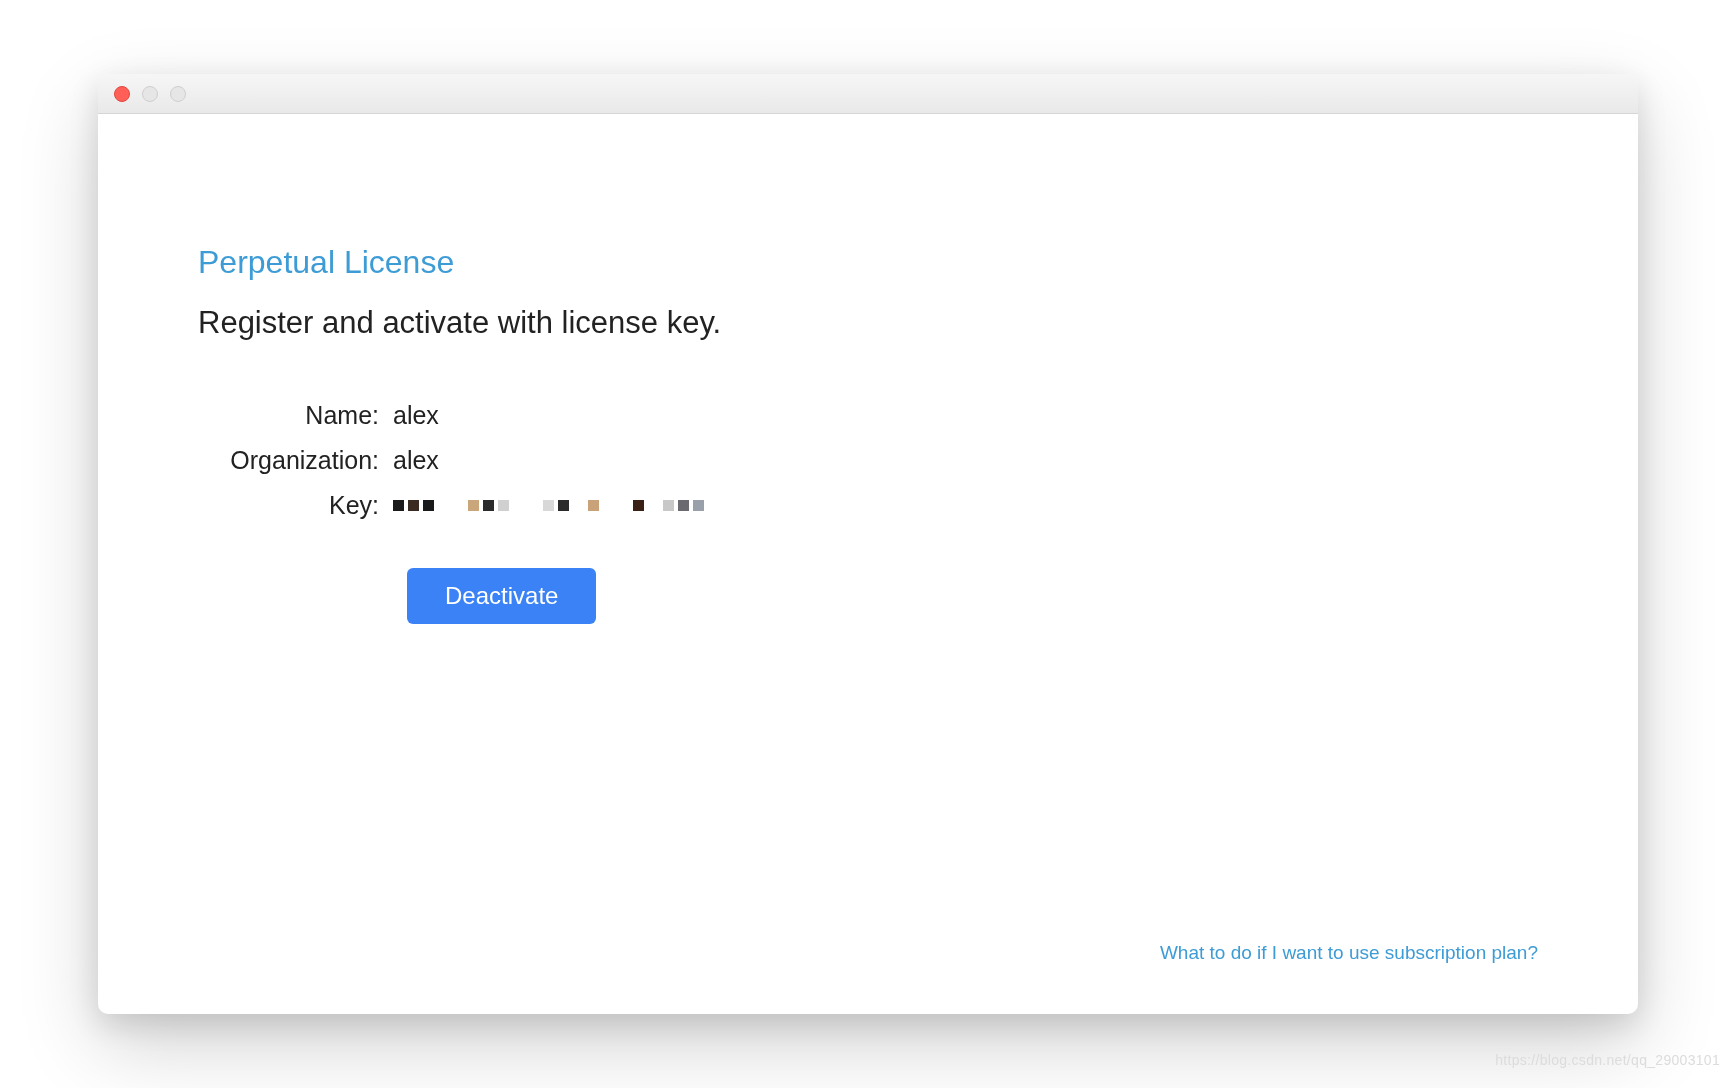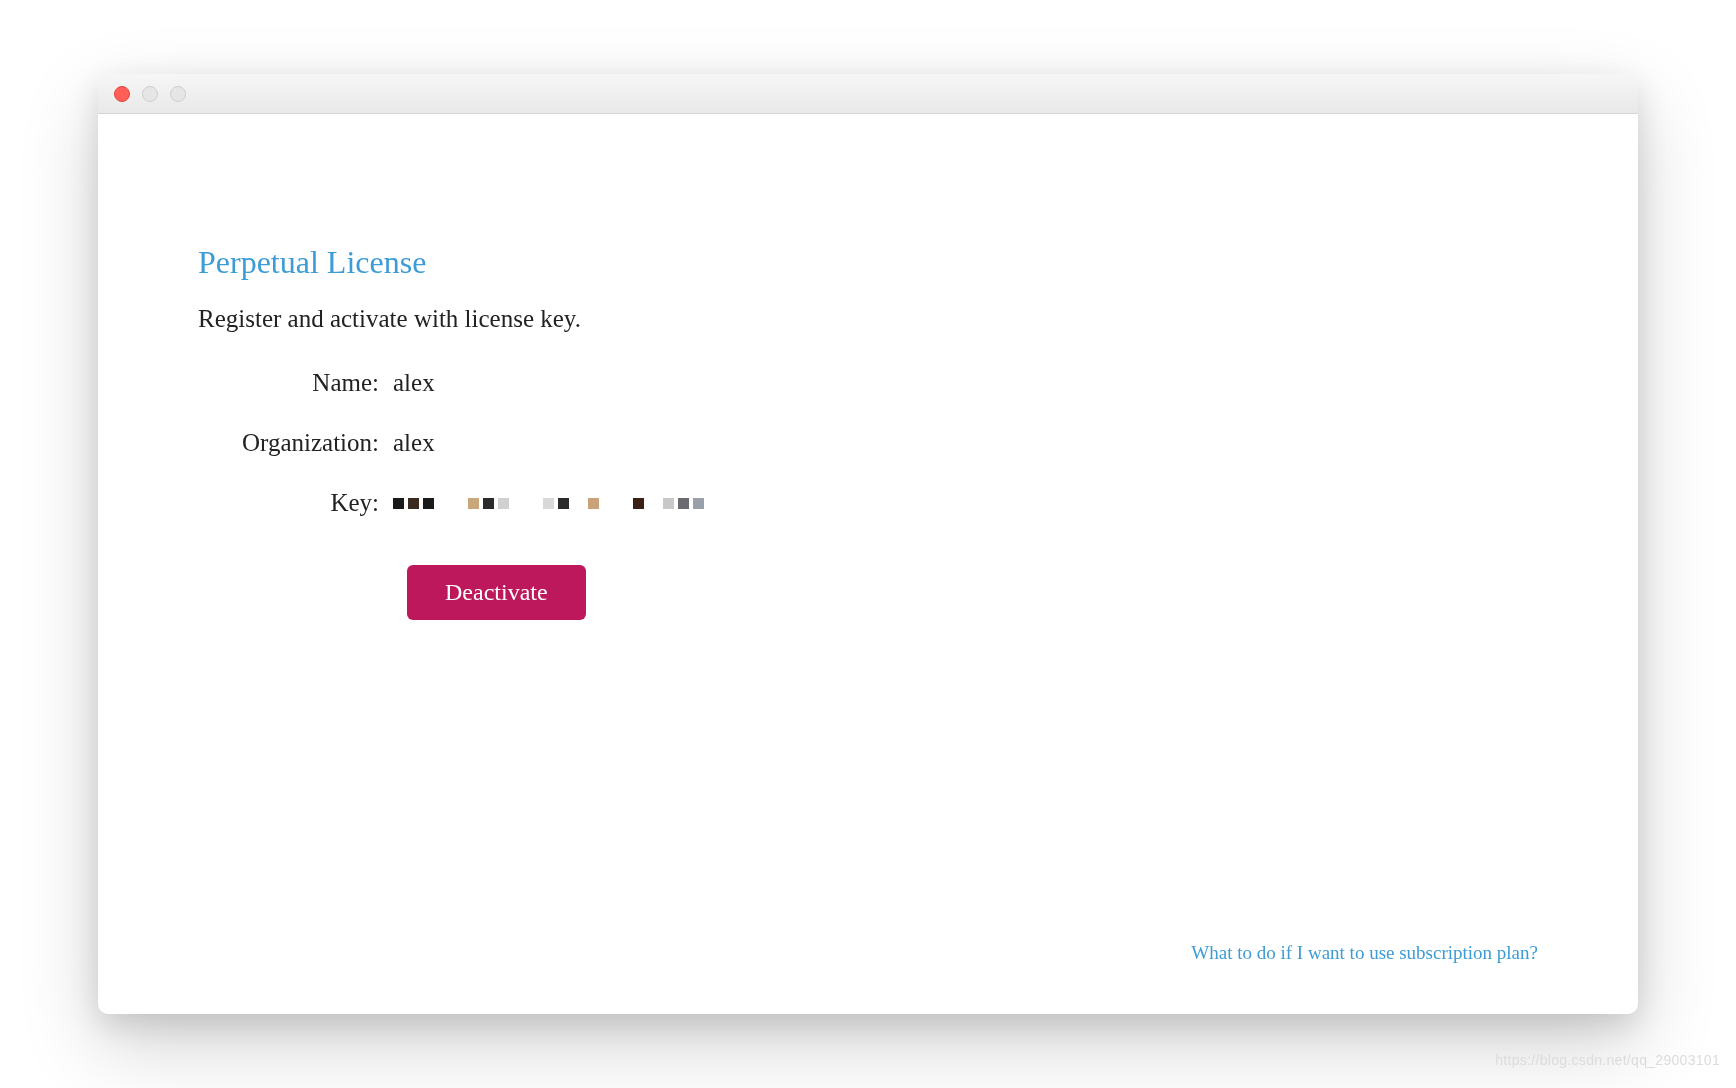--- a/index.html
+++ b/index.html
@@ -49,38 +49,37 @@
       border: 1px solid #cfcfcf;
     }
     .traffic-light.zoom {
       background: #e6e6e6;
       border: 1px solid #cfcfcf;
     }
     .content {
       flex: 1;
       padding: 130px 100px 40px 100px;
       position: relative;
-      font-family: Liberation Serif, serif;
     }
     .heading {
       color: #3d9cd5;
       font-size: 32px;
       font-weight: 400;
       margin-bottom: 24px;
     }
     .subheading {
       color: #222;
-      font-size: 25px;
+      font-size: 31px;
       font-weight: 400;
-      margin-bottom: 36px;
+      margin-bottom: 60px;
     }
     .form-rows {
       display: flex;
       flex-direction: column;
-      gap: 32px;
+      gap: 16px;
     }
     .form-row {
       display: flex;
       align-items: center;
       font-size: 25px;
       color: #222;
     }
     .form-label {
       width: 195px;
       text-align: right;
@@ -97,21 +96,21 @@
     .pix {
       width: 11px;
       height: 11px;
       display: inline-block;
     }
     .button-row {
       margin-top: 48px;
       margin-left: 209px;
     }
     .deactivate-btn {
-      background: #be185d;
+      background: #3b82f6;
       color: #ffffff;
       border: none;
       border-radius: 6px;
       font-size: 24px;
       padding: 14px 38px;
       cursor: pointer;
       font-family: inherit;
     }
     .footer-link {
       position: absolute;

